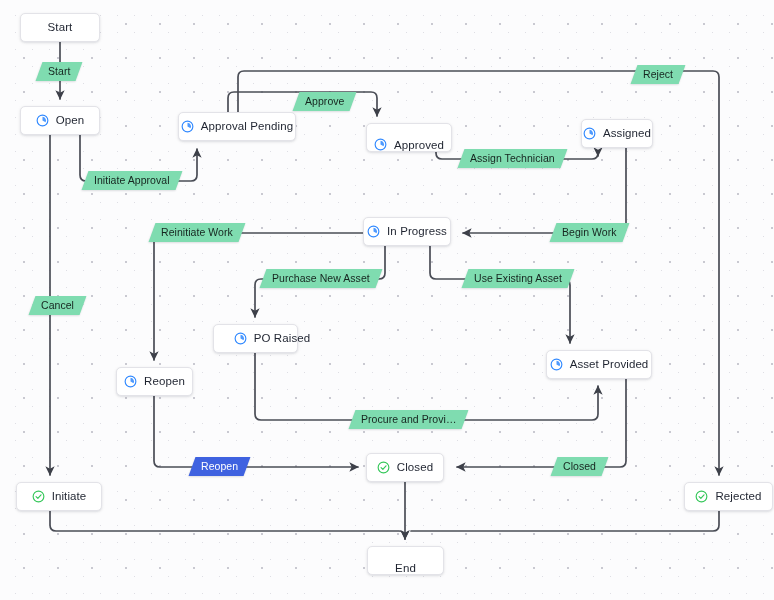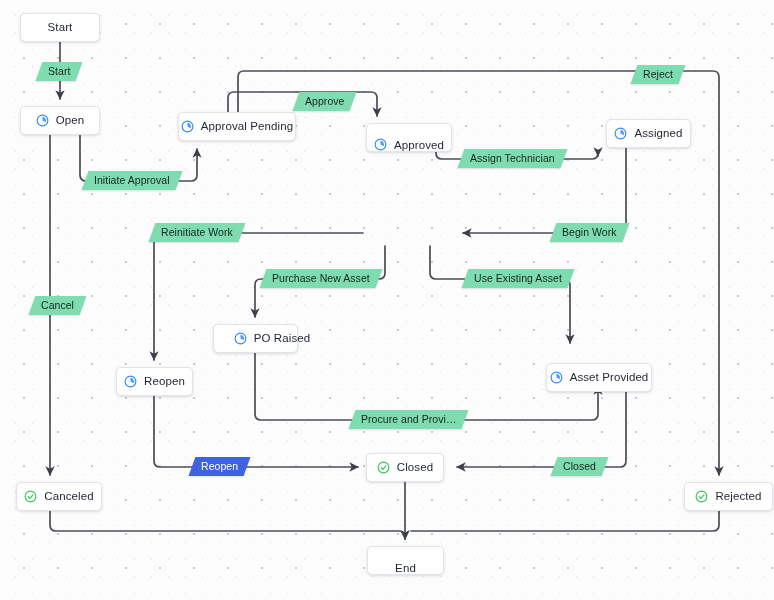--- a/index.html
+++ b/index.html
@@ -153,42 +153,51 @@
   <div class="node" style="left:366px;top:123px;width:86px;align-items:flex-end;">
     <span class="icon">
       <svg viewBox="0 0 16 16" width="13" height="13">
         <circle cx="8" cy="8" r="6.6" fill="#ffffff" stroke="#2f88ff" stroke-width="1.4"></circle>
         <path d="M 8 8 L 8 3.4 A 4.6 4.6 0 0 1 11.8 10.2 Z" fill="#2f88ff" opacity="0.85"></path>
       </svg>
     </span>
     <span class="nlabel">Approved</span>
   </div>
 
-  <div class="node" style="left:606px;top:119px;width:85px;">
+  <div class="node" style="left:581px;top:119px;width:72px;">
     <span class="icon">
       <svg viewBox="0 0 16 16" width="13" height="13">
         <circle cx="8" cy="8" r="6.6" fill="#ffffff" stroke="#2f88ff" stroke-width="1.4"></circle>
         <path d="M 8 8 L 8 3.4 A 4.6 4.6 0 0 1 11.8 10.2 Z" fill="#2f88ff" opacity="0.85"></path>
       </svg>
     </span>
     <span class="nlabel">Assigned</span>
   </div>
 
+  <div class="node" style="left:363px;top:217px;width:88px;">
+    <span class="icon">
+      <svg viewBox="0 0 16 16" width="13" height="13">
+        <circle cx="8" cy="8" r="6.6" fill="#ffffff" stroke="#2f88ff" stroke-width="1.4"></circle>
+        <path d="M 8 8 L 8 3.4 A 4.6 4.6 0 0 1 11.8 10.2 Z" fill="#2f88ff" opacity="0.85"></path>
+      </svg>
+    </span>
+    <span class="nlabel">In Progress</span>
+  </div>
 
   <div class="node" style="left:213px;top:324px;width:85px;padding-left:44px;">
     <span class="icon">
       <svg viewBox="0 0 16 16" width="13" height="13">
         <circle cx="8" cy="8" r="6.6" fill="#ffffff" stroke="#2f88ff" stroke-width="1.4"></circle>
         <path d="M 8 8 L 8 3.4 A 4.6 4.6 0 0 1 11.8 10.2 Z" fill="#2f88ff" opacity="0.85"></path>
       </svg>
     </span>
     <span class="nlabel">PO Raised</span>
   </div>
 
-  <div class="node" style="left:546px;top:350px;width:106px;margin-top:13px;">
+  <div class="node" style="left:546px;top:350px;width:106px;">
     <span class="icon">
       <svg viewBox="0 0 16 16" width="13" height="13">
         <circle cx="8" cy="8" r="6.6" fill="#ffffff" stroke="#2f88ff" stroke-width="1.4"></circle>
         <path d="M 8 8 L 8 3.4 A 4.6 4.6 0 0 1 11.8 10.2 Z" fill="#2f88ff" opacity="0.85"></path>
       </svg>
     </span>
     <span class="nlabel">Asset Provided</span>
   </div>
 
   <div class="node" style="left:116px;top:367px;width:77px;">
@@ -201,21 +210,21 @@
     <span class="nlabel">Reopen</span>
   </div>
 
   <div class="node" style="left:16px;top:482px;width:86px;">
     <span class="icon">
       <svg viewBox="0 0 16 16" width="13" height="13">
         <circle cx="8" cy="8" r="6.6" fill="#ffffff" stroke="#34c759" stroke-width="1.4"></circle>
         <path d="M 5 8.2 L 7.2 10.3 L 11.1 5.9" fill="none" stroke="#34c759" stroke-width="1.4" stroke-linecap="round" stroke-linejoin="round"></path>
       </svg>
     </span>
-    <span class="nlabel">Canceled</span>
+    <span class="nlabel">Initiate</span>
   </div>
 
   <div class="node" style="left:366px;top:453px;width:78px;">
     <span class="icon">
       <svg viewBox="0 0 16 16" width="13" height="13">
         <circle cx="8" cy="8" r="6.6" fill="#ffffff" stroke="#34c759" stroke-width="1.4"></circle>
         <path d="M 5 8.2 L 7.2 10.3 L 11.1 5.9" fill="none" stroke="#34c759" stroke-width="1.4" stroke-linecap="round" stroke-linejoin="round"></path>
       </svg>
     </span>
     <span class="nlabel">Closed</span>

